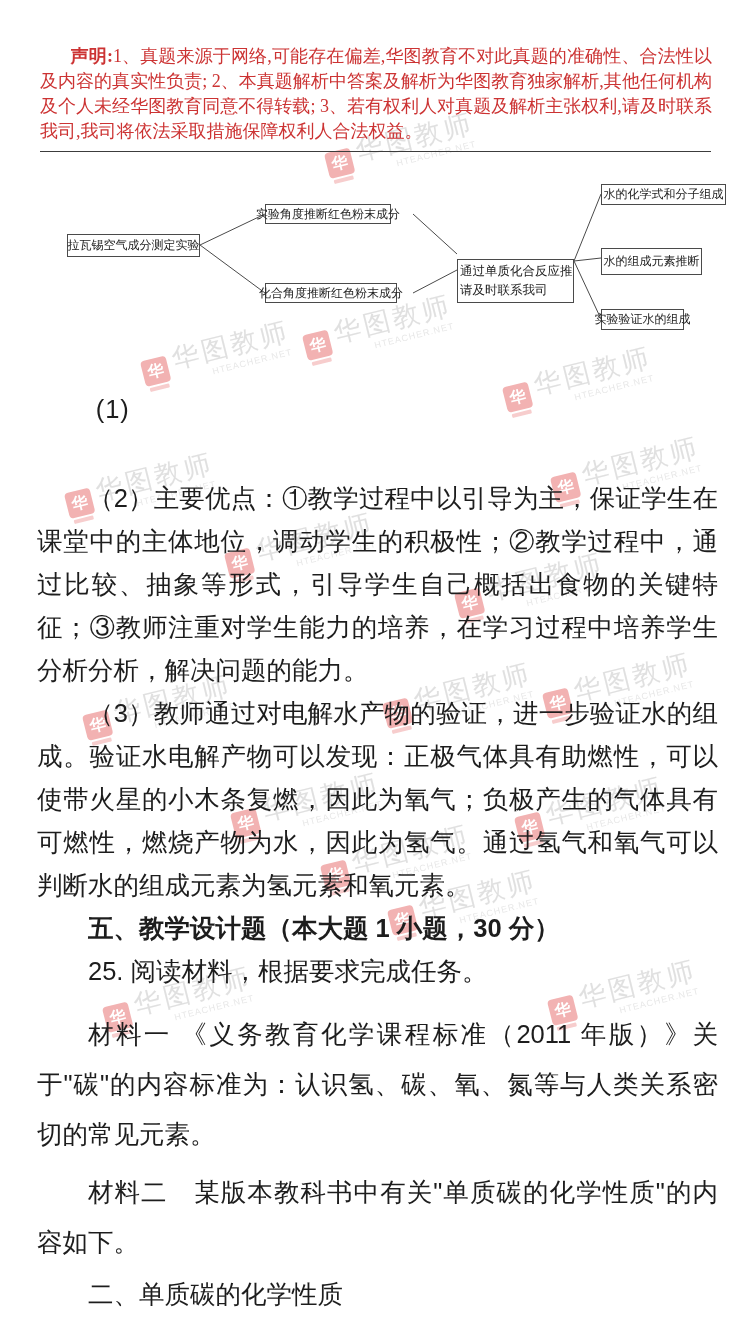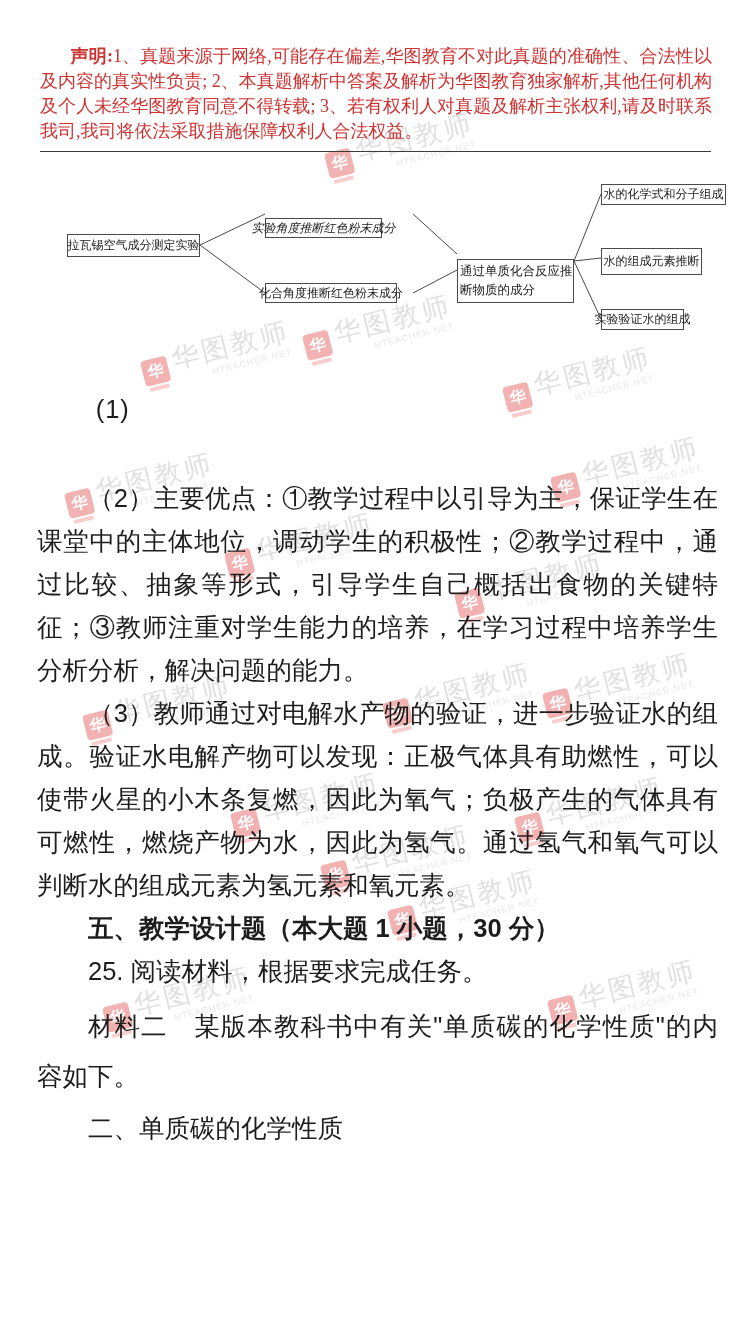--- a/index.html
+++ b/index.html
@@ -26,21 +26,21 @@
   }
   .disclaimer b{font-weight:bold;}
   .rule{border:none;border-top:1.5px solid #3c3c3c;margin:7px 37px 0 40px;position:relative;z-index:1;}
   
   .flow{position:relative;z-index:1;height:172px;margin-top:24px;font-size:12px;color:#222;}
   .flow svg{position:absolute;left:0;top:0;}
   .fbox{position:absolute;border:1px solid #4a4a4a;background:#fff;box-sizing:border-box;
         display:flex;align-items:center;justify-content:center;white-space:nowrap;padding:1px 2px;}
   .fbox.multi{flex-direction:column;align-items:flex-start;justify-content:center;line-height:19px;font-size:12.5px;}
   .fb-root{left:67px;top:58px;width:133px;height:23px;}
-  .fb-mid-top{left:265px;top:42px;width:117px;height:20px;font-style:italic;}
+  .fb-mid-top{left:265px;top:28px;width:126px;height:20px;}
   .fb-mid-bottom{left:265px;top:107px;width:132px;height:20px;}
   .fb-center{left:457px;top:63px;width:117px;height:44px;margin-top:20px;}
   .fb-right1{left:601px;top:8px;width:125px;height:21px;}
   .fb-right2{left:601px;top:72px;width:101px;height:27px;}
   .fb-right3{left:601px;top:133px;width:83px;height:21px;}
   
   .content{position:relative;z-index:1;padding:0 30px 0 37px;font-size:25.5px;
            line-height:43px;text-align:justify;color:#1d1d1d;}
   .content p{margin:0;text-indent:2em;}
   .p-a1{margin-top:40px !important;text-indent:2.3em !important;letter-spacing:1px;}
@@ -242,30 +242,31 @@
         <line x1="574" y1="85" x2="601" y2="18"></line>
         <line x1="574" y1="85" x2="601" y2="82"></line>
         <line x1="574" y1="85" x2="601" y2="143"></line>
       </g>
     </svg>
     <div class="fbox fb-root">拉瓦锡空气成分测定实验</div>
     <div class="fbox fb-mid-top">实验角度推断红色粉末成分</div>
     <div class="fbox fb-mid-bottom">化合角度推断红色粉末成分</div>
     <div class="fbox multi fb-center">
       <span>通过单质化合反应推</span>
-      <span>断物质的成分</span>
+      <span>请及时联系我司</span>
     </div>
     <div class="fbox fb-right1">水的化学式和分子组成</div>
     <div class="fbox fb-right2">水的组成元素推断</div>
     <div class="fbox fb-right3">实验验证水的组成</div>
   </div>
 
   <div class="content">
     <p class="p-a1">(1)</p>
     <p class="p-a2">（2）主要优点：①教学过程中以引导为主，保证学生在课堂中的主体地位，调动学生的积极性；②教学过程中，通过比较、抽象等形式，引导学生自己概括出食物的关键特征；③教师注重对学生能力的培养，在学习过程中培养学生分析分析，解决问题的能力。</p>
     <p class="p-a3">（3）教师通过对电解水产物的验证，进一步验证水的组成。验证水电解产物可以发现：正极气体具有助燃性，可以使带火星的小木条复燃，因此为氧气；负极产生的气体具有可燃性，燃烧产物为水，因此为氢气。通过氢气和氧气可以判断水的组成元素为氢元素和氧元素。</p>
     <p class="h5">五、教学设计题（本大题 1 小题，30 分）</p>
     <p class="p-25">25. 阅读材料，根据要求完成任务。</p>
+    <p class="p-m1">材料一 《义务教育化学课程标准（2011 年版）》关于"碳"的内容标准为：认识氢、碳、氧、氮等与人类关系密切的常见元素。</p>
     <p class="p-m2">材料二　某版本教科书中有关"单质碳的化学性质"的内容如下。</p>
     <p class="p-sub">二、单质碳的化学性质</p>
   </div>
 
 </div>
 
 </body></html>

